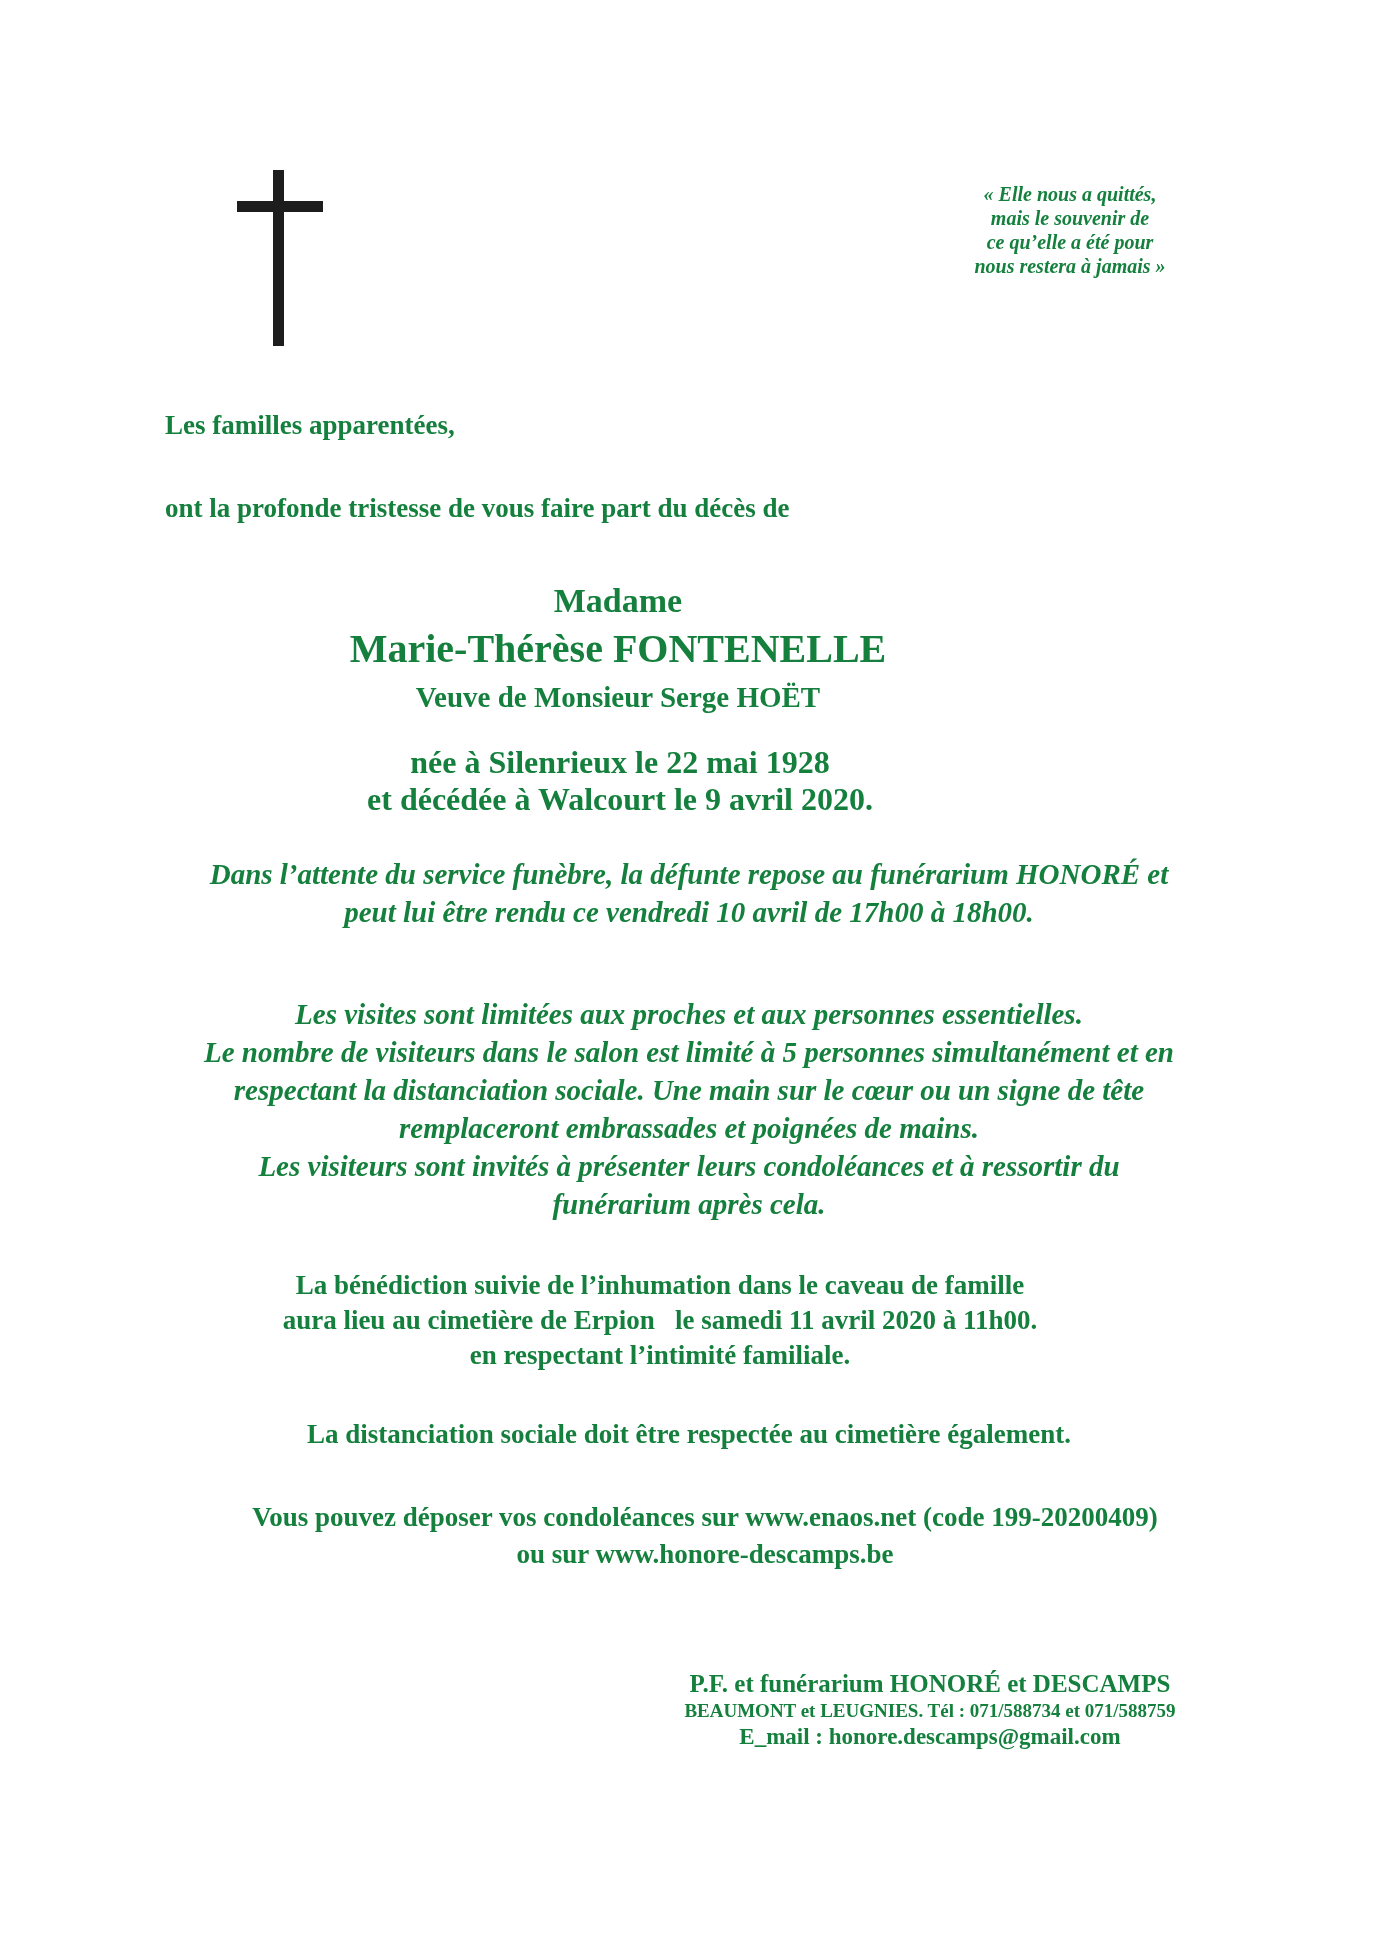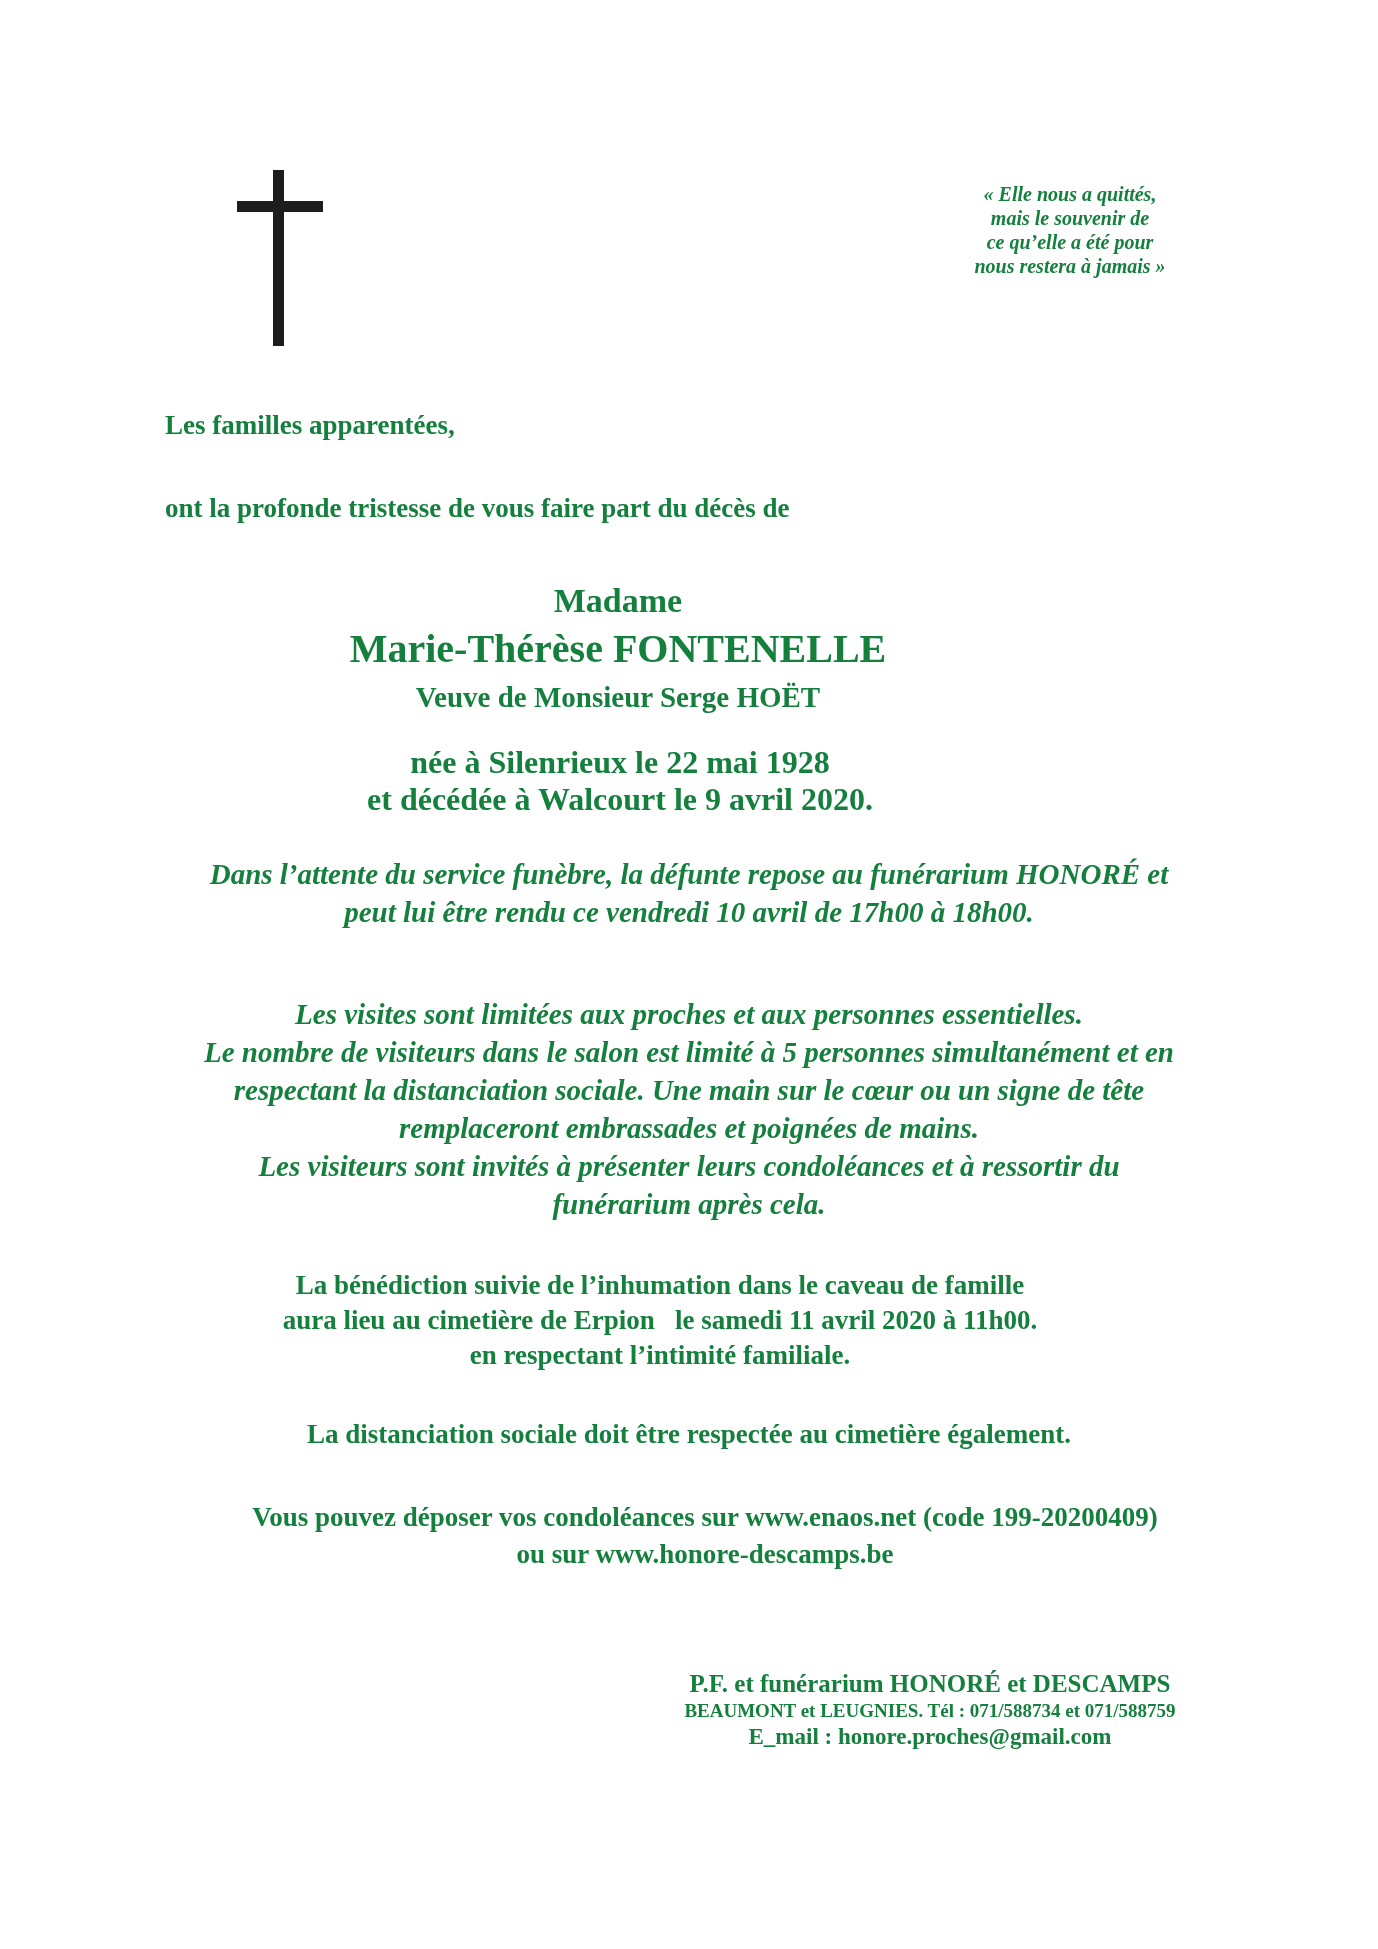--- a/index.html
+++ b/index.html
@@ -115,16 +115,16 @@
   <div class="cemetery-line">La distanciation sociale doit être respectée au cimetière également.</div>
 
   <div class="condolences-block">
     <div>Vous pouvez déposer vos condoléances sur www.enaos.net (code 199-20200409)</div>
     <div>ou sur www.honore-descamps.be</div>
   </div>
 
   <div class="footer-block">
     <div class="footer-company">P.F. et funérarium HONORÉ et DESCAMPS</div>
     <div class="footer-loc">BEAUMONT et LEUGNIES. Tél : 071/588734 et 071/588759</div>
-    <div class="footer-email">E_mail : honore.proches@gmail.com</div>
+    <div class="footer-email">E_mail : honore.descamps@gmail.com</div>
   </div>
 
 </div>
 
 </body></html>

